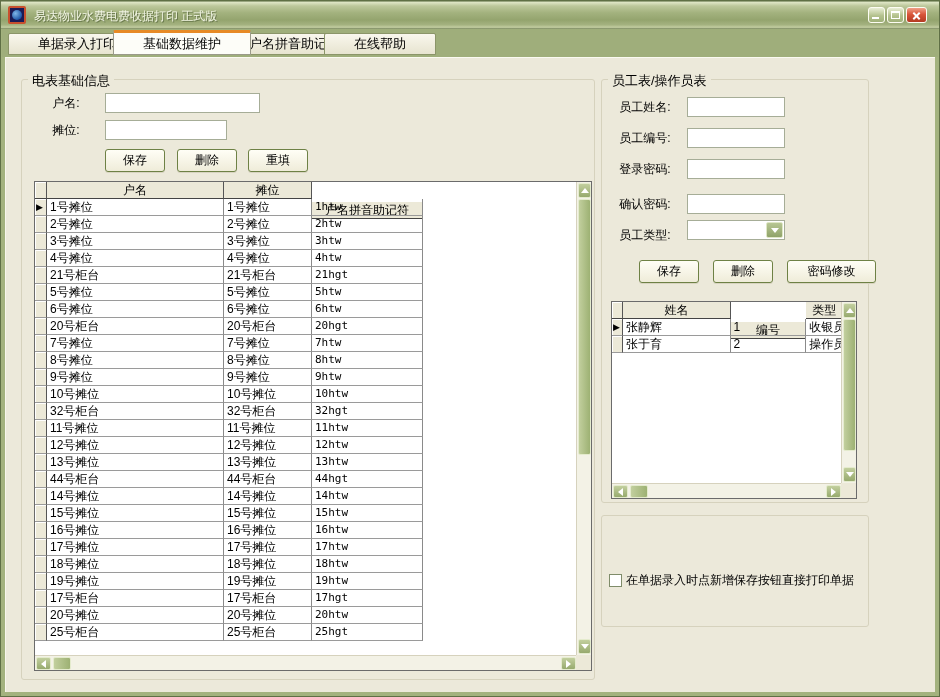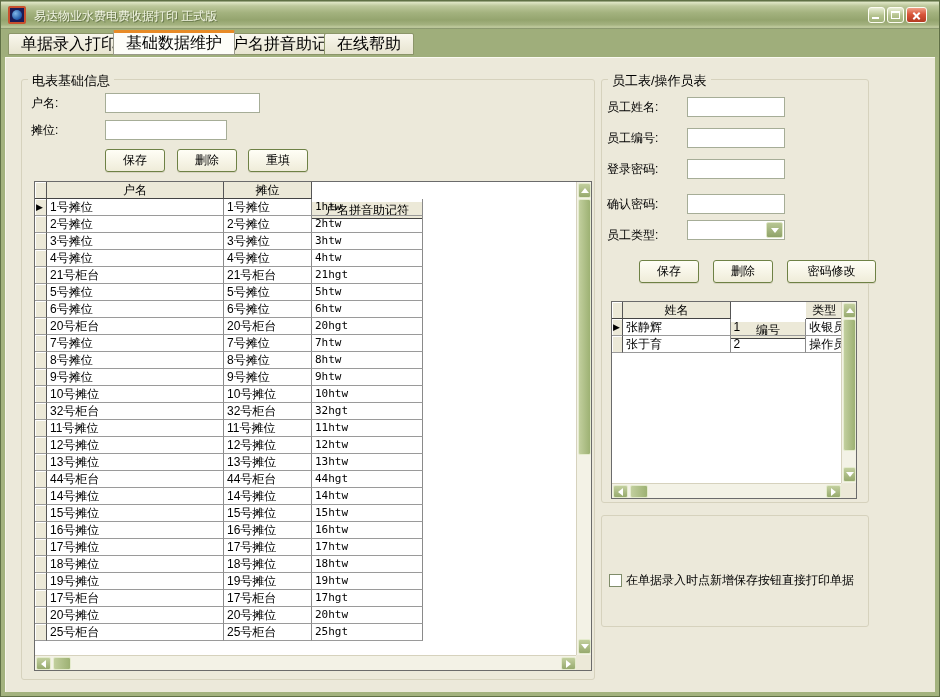--- a/index.html
+++ b/index.html
@@ -25,41 +25,41 @@
   .win-btn.close { left:905px; width:21px; background: linear-gradient(180deg,#f0a088,#d9563a 45%,#b33a22); }
   .min-glyph { position:absolute; left:3px; bottom:3px; width:7px; height:2px; background:#fff; }
   .max-glyph { position:absolute; left:3px; top:3px; width:9px; height:8px;
     border:1px solid #fff; border-top:2px solid #fff; }
   .x-wrap { position:absolute; left:4px; top:3px; width:11px; height:9px; }
   .x-bar { position:absolute; left:1px; top:4px; width:9px; height:2px; background:#fff; }
   .x-bar.a { transform:rotate(45deg); } .x-bar.b { transform:rotate(-45deg); }
 
   
   .tabstrip { position:absolute; left:1px; top:28px; right:1px; height:28px; background:#9fae7b; }
-  .tab { position:absolute; top:4px; height:22px; padding:0 12px; display:flex; align-items:center;
-    font-size:16px; background:linear-gradient(180deg,#f9f7ed,#e7e4d0); border:1px solid #8b9569;
+  .tab { position:absolute; top:4px; height:22px; padding:0 29px; display:flex; align-items:center;
+    font-size:13px; background:linear-gradient(180deg,#f9f7ed,#e7e4d0); border:1px solid #8b9569;
     border-radius:2px 2px 0 0; color:#000; white-space:nowrap; }
   .tab.active { top:1px; height:25px; background:#fdfdf8; border-color:#9a9a8a;
     border-top:3px solid #e78a26; z-index:2; }
   .tab:nth-child(1){ left:6px; } .tab:nth-child(2){ left:111px; }
   .tab:nth-child(3){ left:217px; } .tab:nth-child(4){ left:322px; }
 
   
   .content { position:absolute; left:4px; top:56px; right:4px; bottom:4px; background:#ece9da;
     border-top:1px solid #fbfaf1; border-left:1px solid #f7f6ec; }
 
   .groupbox { position:absolute; border:1px solid #d6d2bd; border-radius:3px; }
   .gb-legend { position:absolute; top:-8px; left:6px; background:#ece9da; padding:0 4px;
     font-size:13px; white-space:nowrap; }
 
   .gb-meter { left:20px; top:78px; width:574px; height:601px; }
   .gb-emp   { left:600px; top:78px; width:268px; height:424px; }
   .gb-opt   { left:600px; top:514px; width:268px; height:112px; }
 
-  .f-label { position:absolute; height:20px; line-height:20px; text-align:left; white-space:nowrap; }
+  .f-label { position:absolute; height:20px; line-height:20px; text-align:center; white-space:nowrap; }
   .tb { position:absolute; height:20px; background:#fff; border:1px solid #a6ad97; font-size:12px;
         padding:0 3px; font-family:inherit; }
   .btn { position:absolute; height:23px; background:linear-gradient(180deg,#fffef6,#efecd9);
     border:1px solid #6e8145; border-radius:3px; display:flex; align-items:center; justify-content:center;
     font-size:12px; color:#000; cursor:default; box-shadow:0 1px 0 #d8d4c0; }
 
   
   .lab-huming { left:30px; top:92px; width:70px; }
   .lab-tanwei { left:30px; top:119px; width:70px; }
   .in-huming  { left:104px; top:92px; width:155px; }

